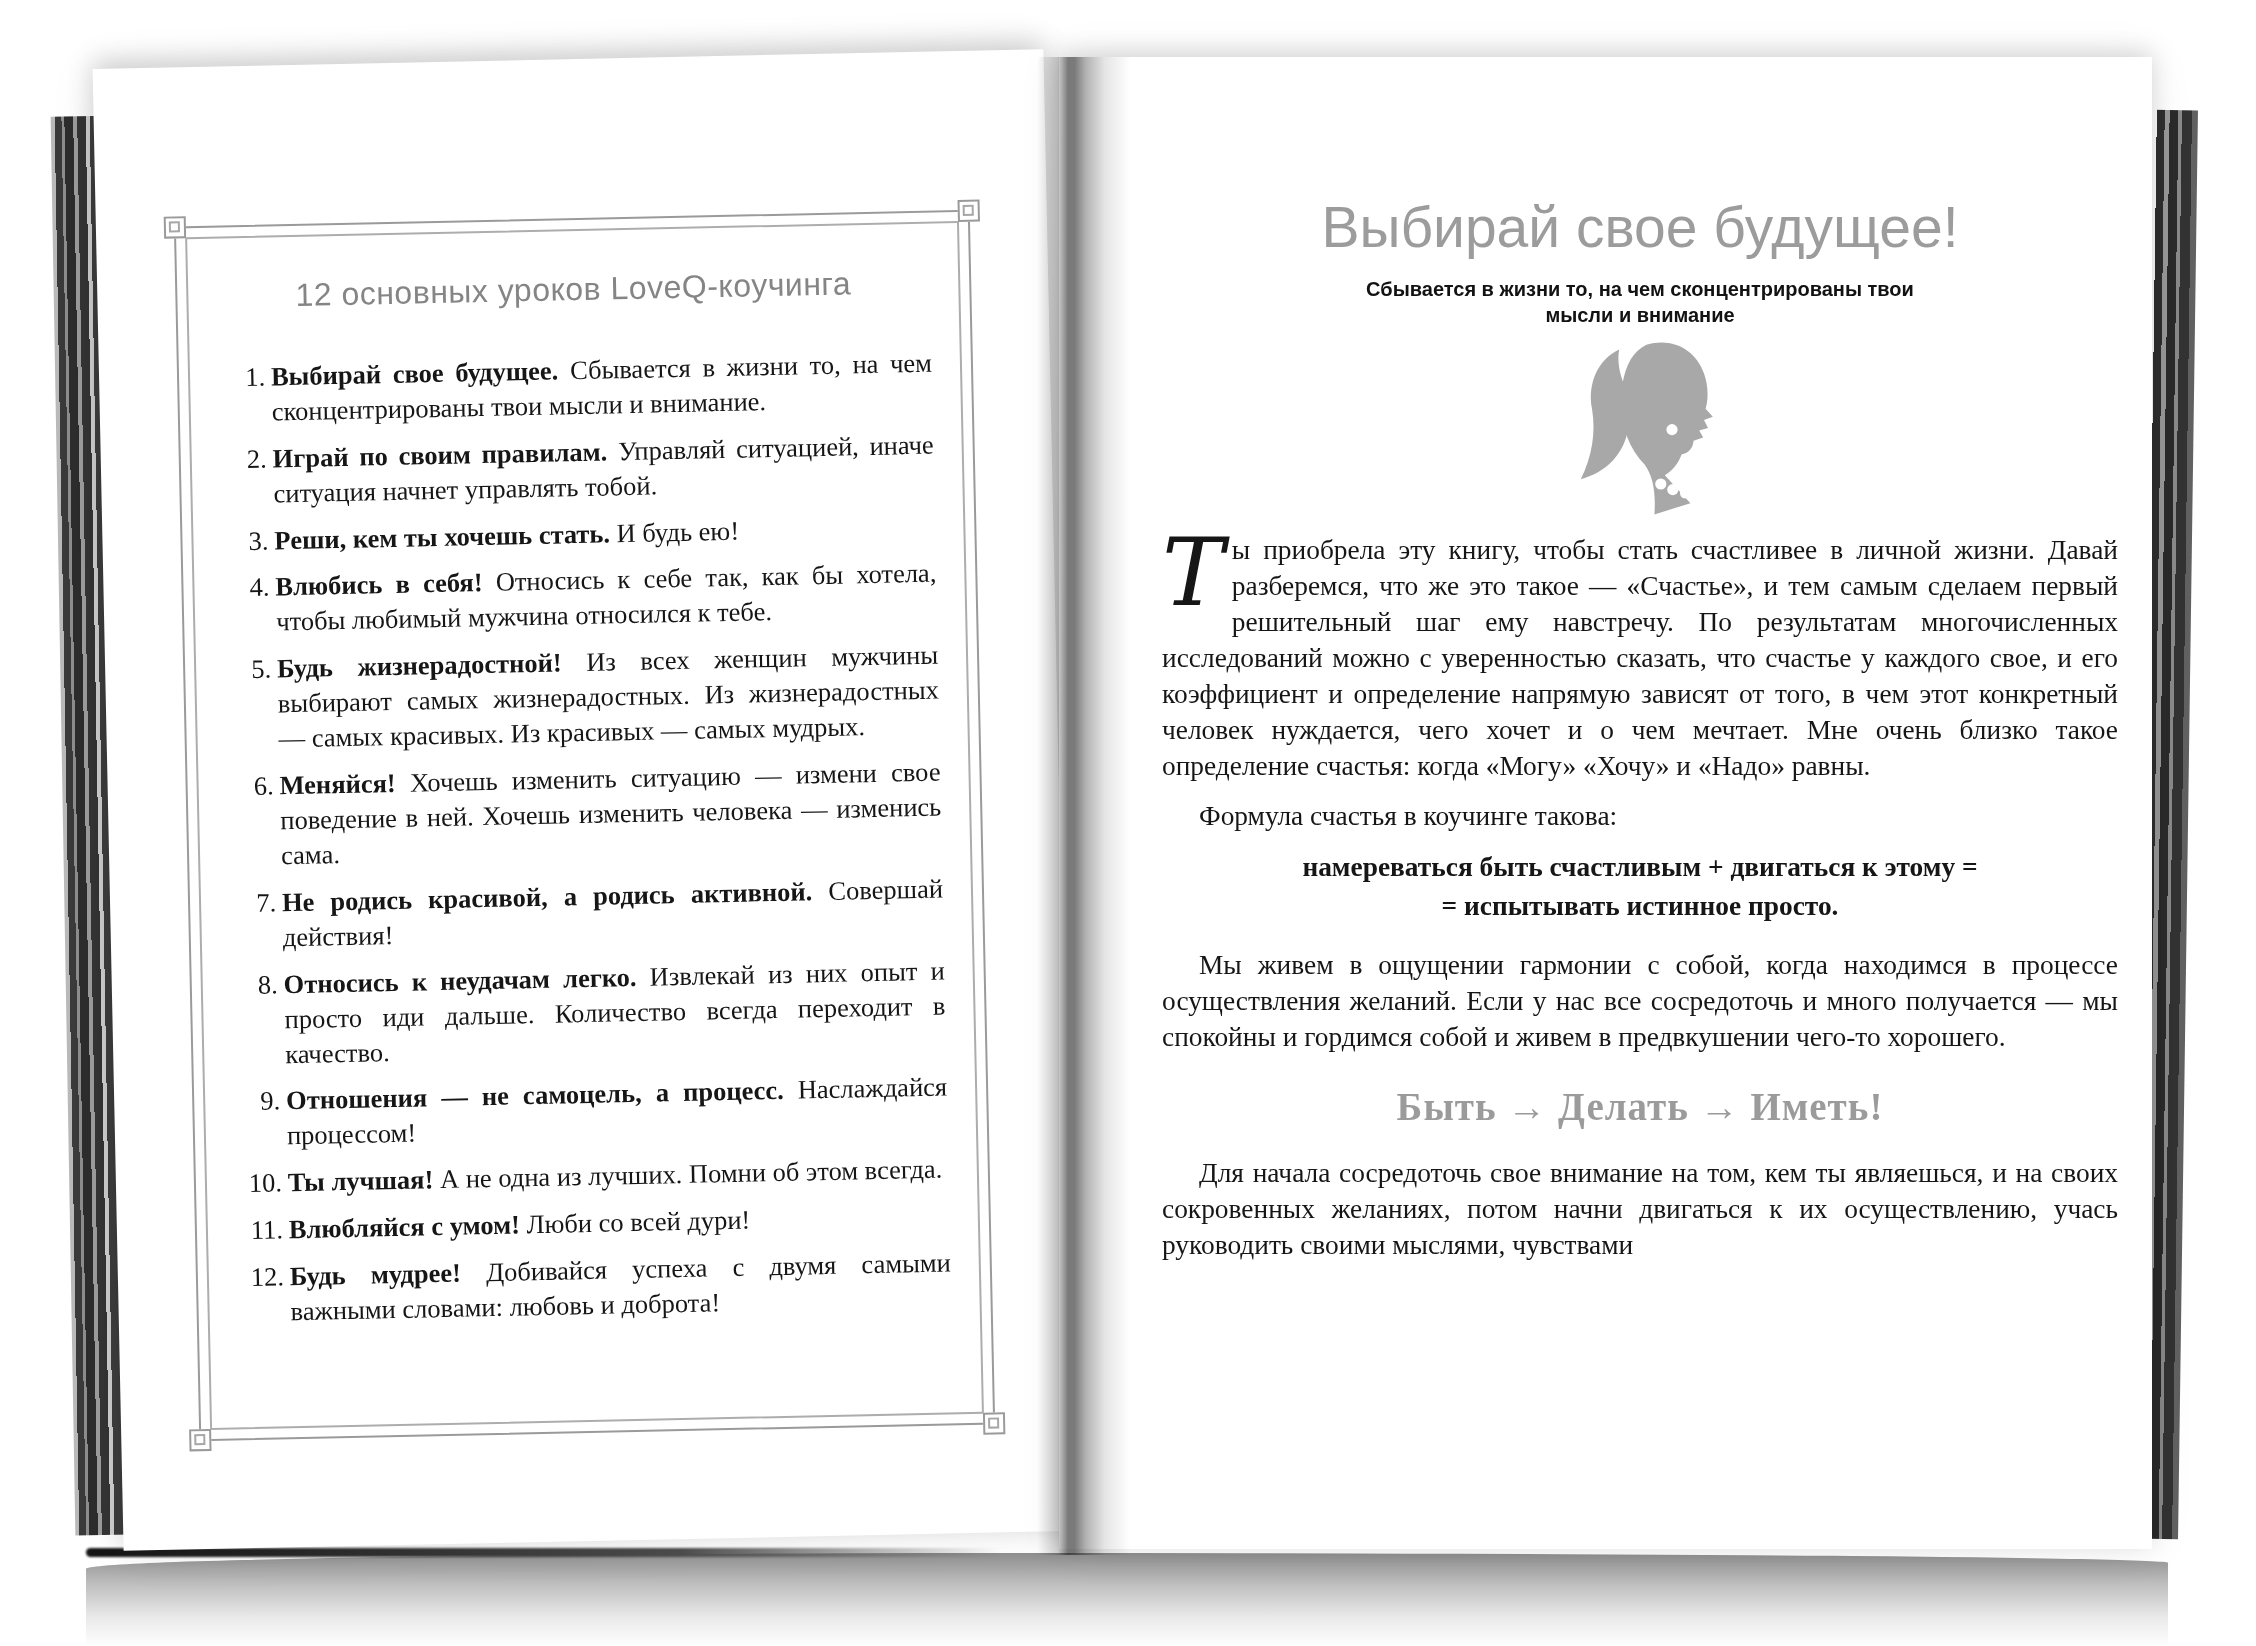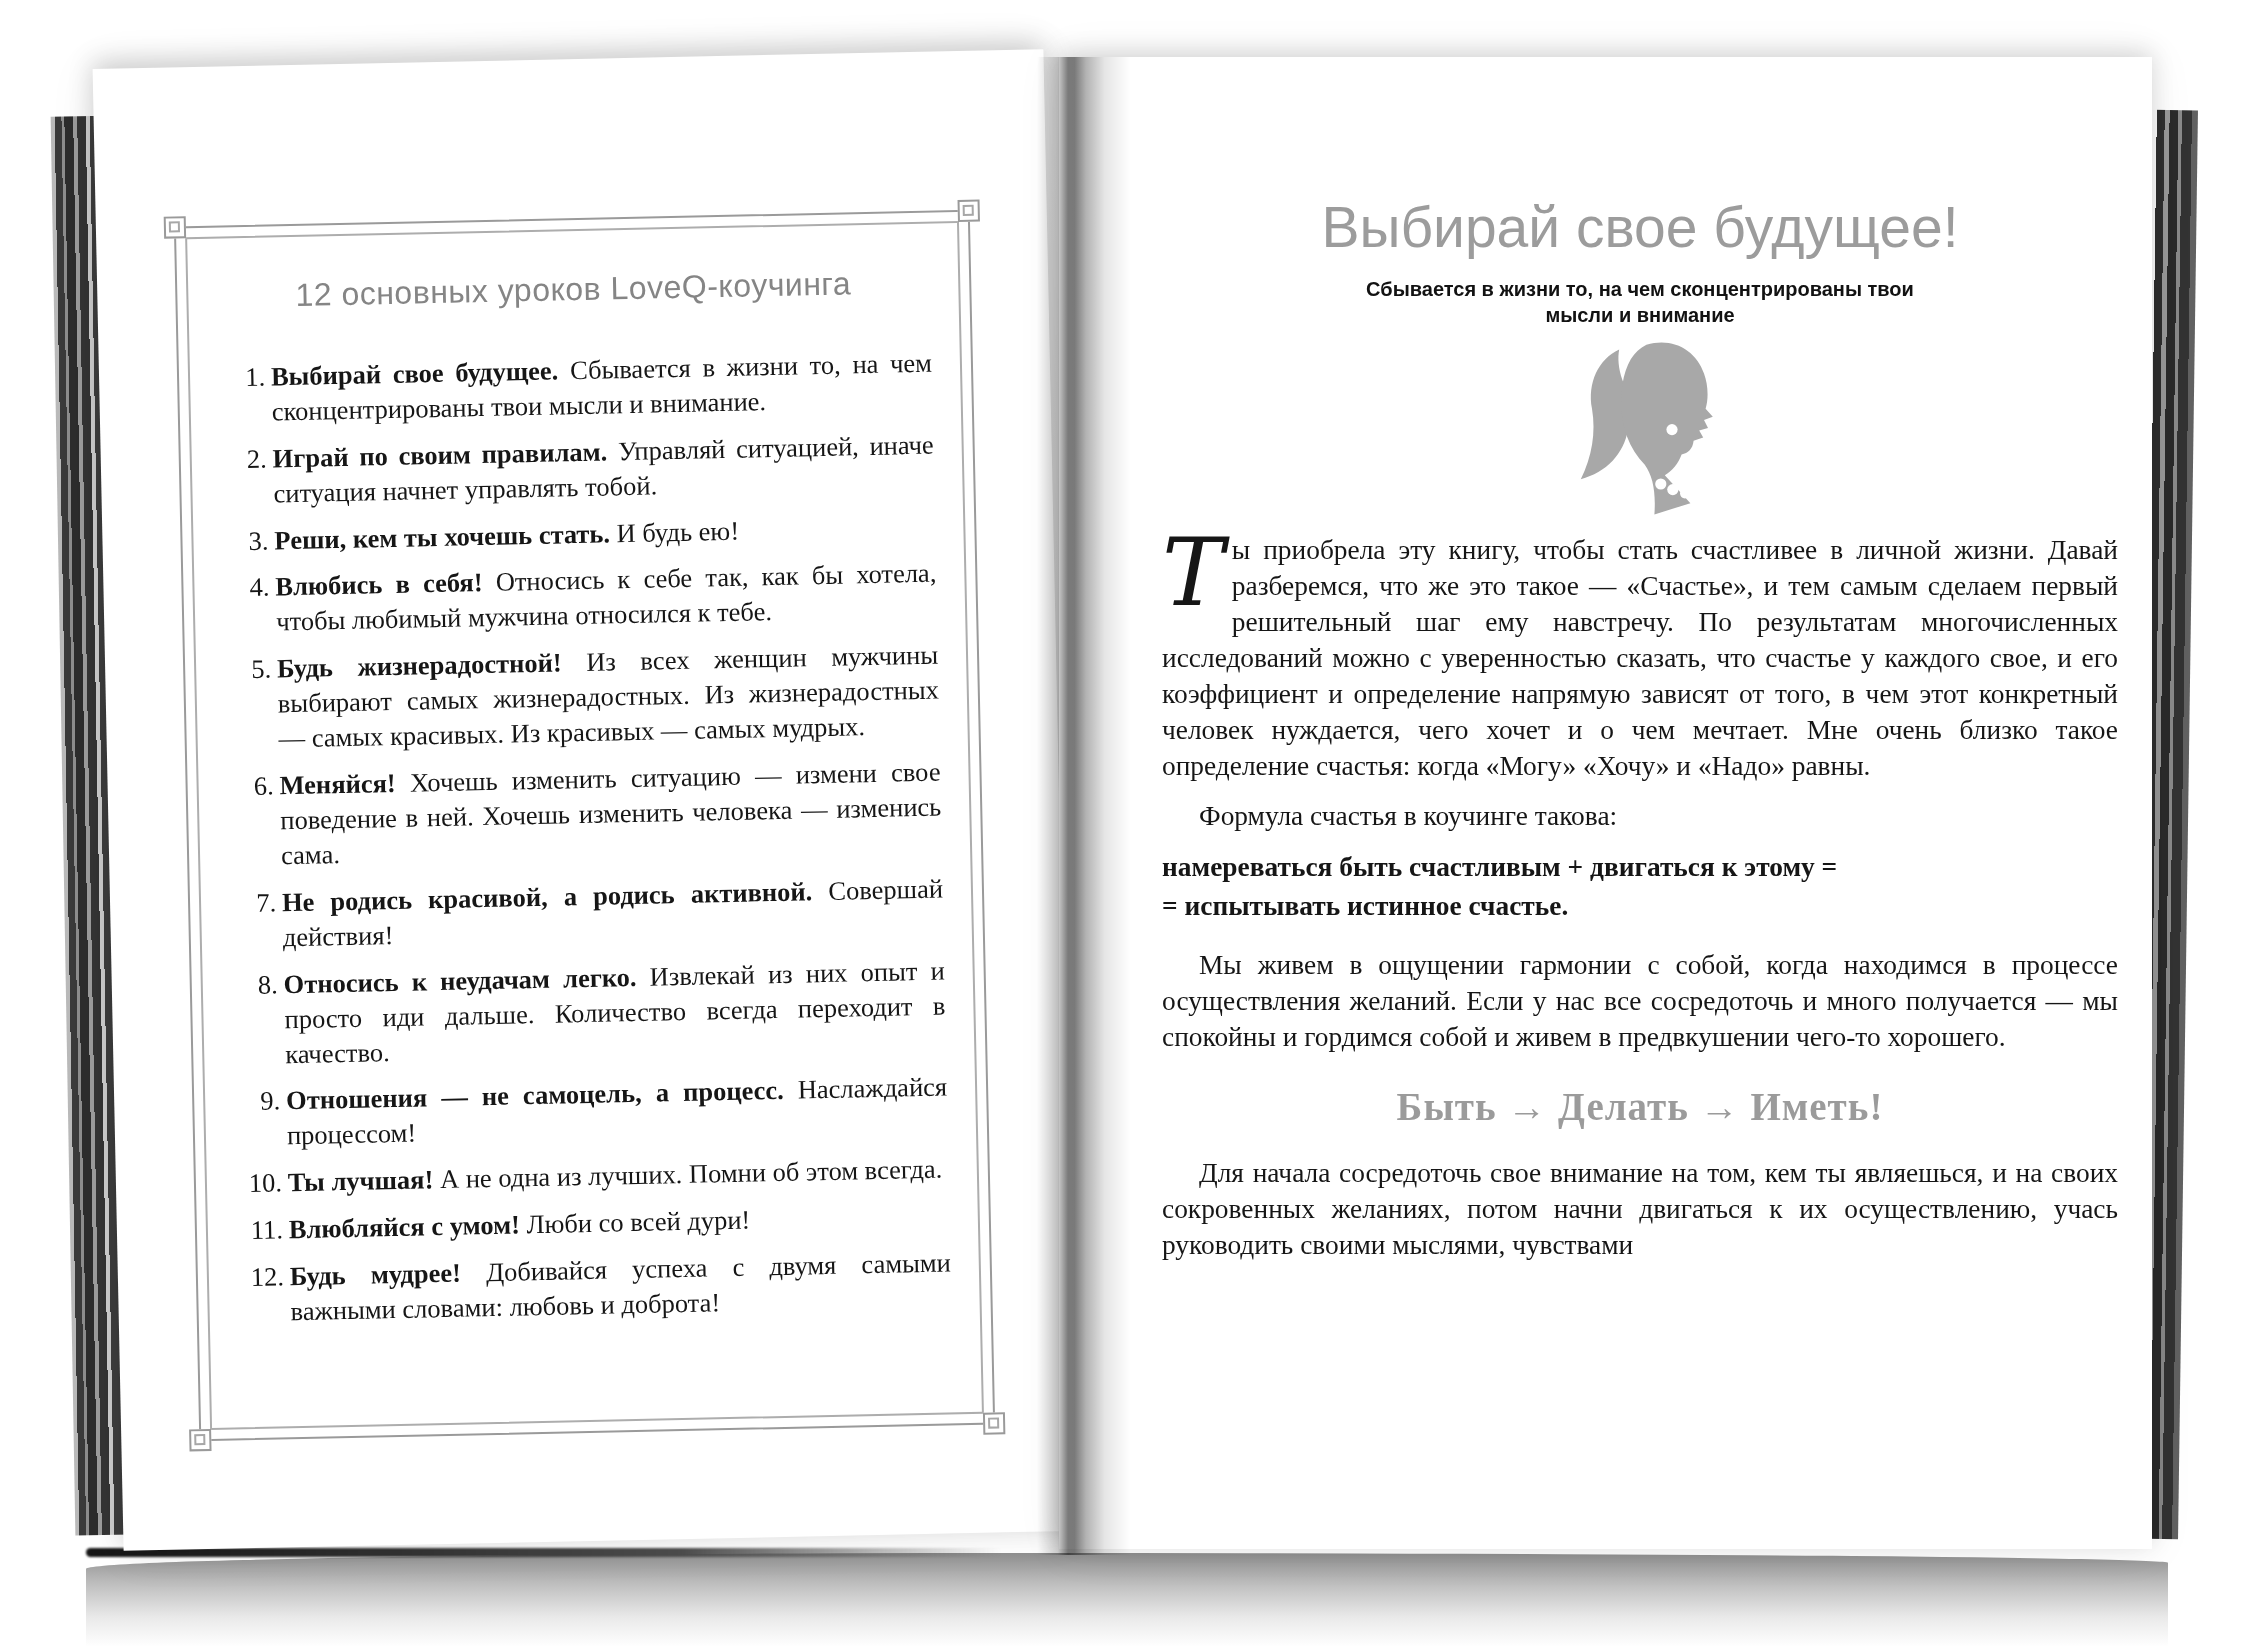--- a/index.html
+++ b/index.html
@@ -53,21 +53,21 @@
     font-size:80px;line-height:1;letter-spacing:2.9px;color:#141414;margin-bottom:25.5px;}
   .rp-title{margin:0 0 15.7px 0;text-align:center;font-family:"Liberation Sans",sans-serif;
     font-weight:400;font-size:57px;color:#9c9c9c;}
   .rp-subtitle{text-align:center;font-family:"Liberation Sans",sans-serif;font-weight:bold;
     font-size:20px;line-height:1.32;color:#121212;margin-bottom:4px;}
   .silhouette{display:block;margin:3.9px auto 15.7px auto;width:196px;height:184px;}
   .para{margin:0 0 13.7px 0;font-size:27.4px;line-height:36px;text-align:justify;}
   .para.indent{text-indent:37px;}
   .dropcap{float:left;font-family:"DejaVu Serif",serif;font-style:italic;
     font-size:93px;line-height:71px;padding:5.9px 7.8px 0 0;}
-  .formula{margin:7.8px 0 21.6px 0;font-size:27.4px;line-height:39px;font-weight:bold;}
+  .formula{margin:7.8px 0 21.6px 0;font-size:27.4px;line-height:39px;font-weight:bold;text-align:center;}
   .slogan{margin:29px 0 25.5px 0;text-align:center;font-family:Liberation Serif, serif;
     font-weight:bold;font-size:39px;letter-spacing:1px;color:#9b9b9b;}
 </style>
 </head>
 <body>
 
 <div class="stage">
 
   <div class="edge edge-left"></div>
   <div class="edge edge-right"></div>
@@ -110,21 +110,21 @@
         <circle cx="150" cy="122" r="7" fill="#ffffff"></circle>
         <circle cx="136" cy="190" r="7" fill="#ffffff"></circle>
         <circle cx="151" cy="197" r="7" fill="#ffffff"></circle>
         <circle cx="166" cy="202" r="6" fill="#ffffff"></circle>
       </svg>
 
       <p class="para"><span class="dropcap">Т</span><span>ы приобрела эту книгу, чтобы стать счастливее в личной жизни. Давай разберемся, что же это такое — «Счастье», и тем самым сделаем первый решительный шаг ему навстречу. По результатам многочисленных исследований можно с уверенностью сказать, что счастье у каждого свое, и его коэффициент и определение напрямую зависят от того, в чем этот конкретный человек нуждается, чего хочет и о чем мечтает. Мне очень близко такое определение счастья: когда «Могу» «Хочу» и «Надо» равны.</span></p>
 
       <p class="para indent">Формула счастья в коучинге такова:</p>
 
-      <p class="formula"><span>намереваться быть счастливым + двигаться к этому =</span><br><span>= испытывать истинное счастье.</span></p>
+      <p class="formula"><span>намереваться быть счастливым + двигаться к этому =</span><br><span>= испытывать истинное просто.</span></p>
 
       <p class="para indent">Мы живем в ощущении гармонии с собой, когда находимся в процессе осуществления желаний. Если у нас все сосредоточь и много получается — мы спокойны и гордимся собой и живем в предвкушении чего-то хорошего.</p>
 
       <div class="slogan">Быть → Делать → Иметь!</div>
 
       <p class="para indent">Для начала сосредоточь свое внимание на том, кем ты являешься, и на своих сокровенных желаниях, потом начни двигаться к их осуществлению, учась руководить своими мыслями, чувствами</p>
     </div>
   </section>
 
   <div class="gutter"></div>

